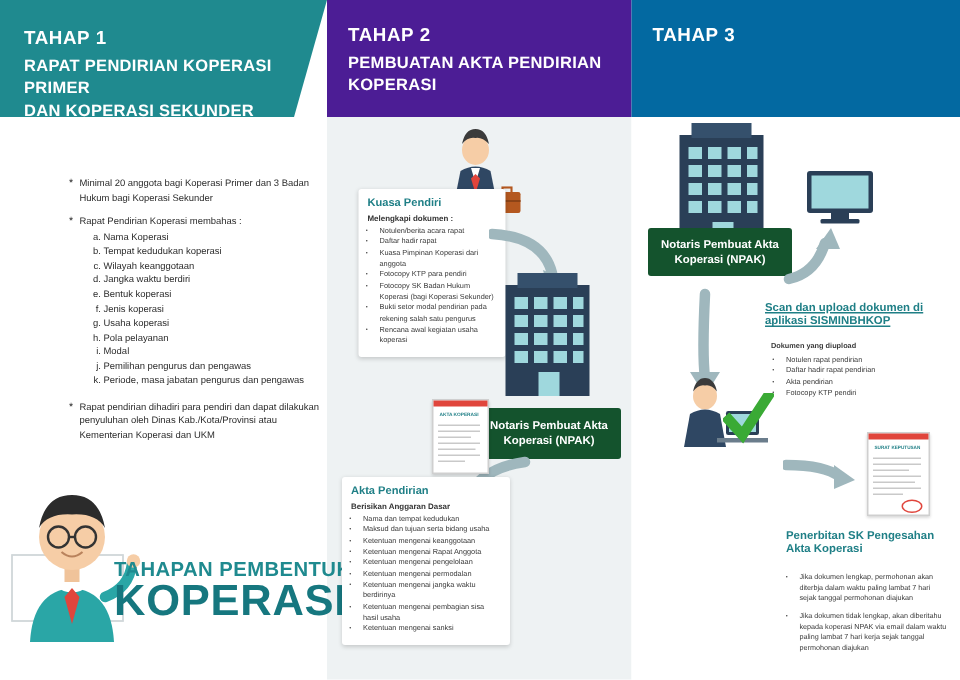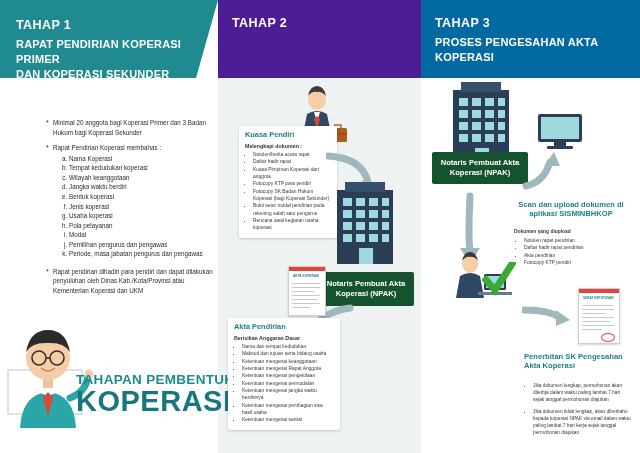--- a/index.html
+++ b/index.html
@@ -63,27 +63,27 @@
   </svg>
   <div class="band-inner" style="top:18px;left:16px;width:180px;">
     <div class="tahap">TAHAP 1</div>
     <div class="bandtitle" style="white-space:pre-line;"><span>RAPAT PENDIRIAN KOPERASI PRIMER
 DAN KOPERASI SEKUNDER</span></div>
   </div>
 
   <div class="band band2" style="left:218px;width:203px;">
     <div class="band-inner">
       <div class="tahap">TAHAP 2</div>
+      <div class="bandtitle">PEMBUATAN AKTA PENDIRIAN KOPERASI</div>
     </div>
   </div>
 
   <div class="band band3" style="left:421px;width:219px;">
     <div class="band-inner">
       <div class="tahap">TAHAP 3</div>
-      <div class="bandtitle">PROSES PENGESAHAN AKTA KOPERASI</div>
     </div>
   </div>
 
   <div class="c1body">
     <div class="star">Minimal 20 anggota bagi Koperasi Primer dan 3 Badan Hukum bagi Koperasi Sekunder</div>
     <div class="star">
       <span>Rapat Pendirian Koperasi membahas :</span>
       <ol>
         <li>Nama Koperasi</li>
         <li>Tempat kedudukan koperasi</li>
@@ -255,21 +255,21 @@
     <polygon points="24,16 34,2 40,16" fill="#9fb7bd"></polygon>
   </svg>
 
   <svg width="54" height="40" style="position:absolute;left:534px;top:112px;">
     <rect x="4" y="2" width="44" height="28" rx="2" fill="#2a3f57"></rect>
     <rect x="7" y="5" width="38" height="22" fill="#9fd8dd"></rect>
     <rect x="20" y="30" width="12" height="4" fill="#2a3f57"></rect>
     <rect x="13" y="34" width="26" height="3" rx="1" fill="#2a3f57"></rect>
   </svg>
 
-  <div class="teallabel" style="left:510px;top:200px;width:122px;text-align:center;">Scan dan upload dokumen di aplikasi SISMINBHKOP</div>
+  <div class="teallabel" style="left:510px;top:200px;width:122px;text-decoration:underline;">Scan dan upload dokumen di aplikasi SISMINBHKOP</div>
 
   <div style="position:absolute;left:514px;top:228px;width:120px;font-size:4.9px;line-height:1.55;color:#3a3a3a;">
     <div style="font-weight:bold;margin-bottom:1px;">Dokumen yang diupload</div>
     <ul style="margin:0;padding-left:10px;">
       <li>Notulen rapat pendirian</li>
       <li>Daftar hadir rapat pendirian</li>
       <li>Akta pendirian</li>
       <li>Fotocopy KTP pendiri</li>
     </ul>
   </div>

